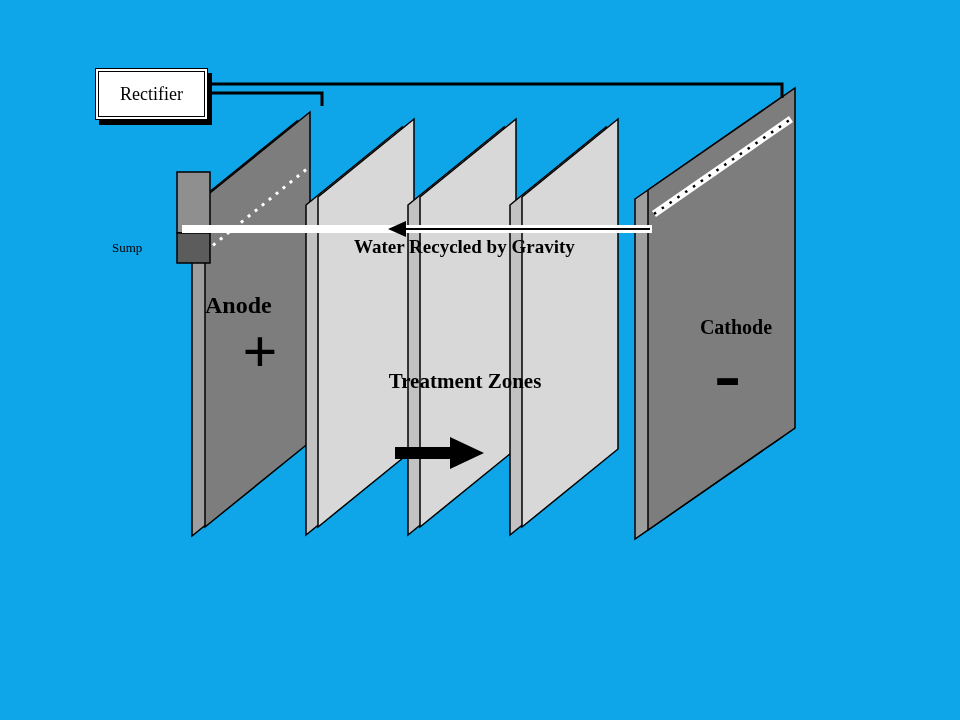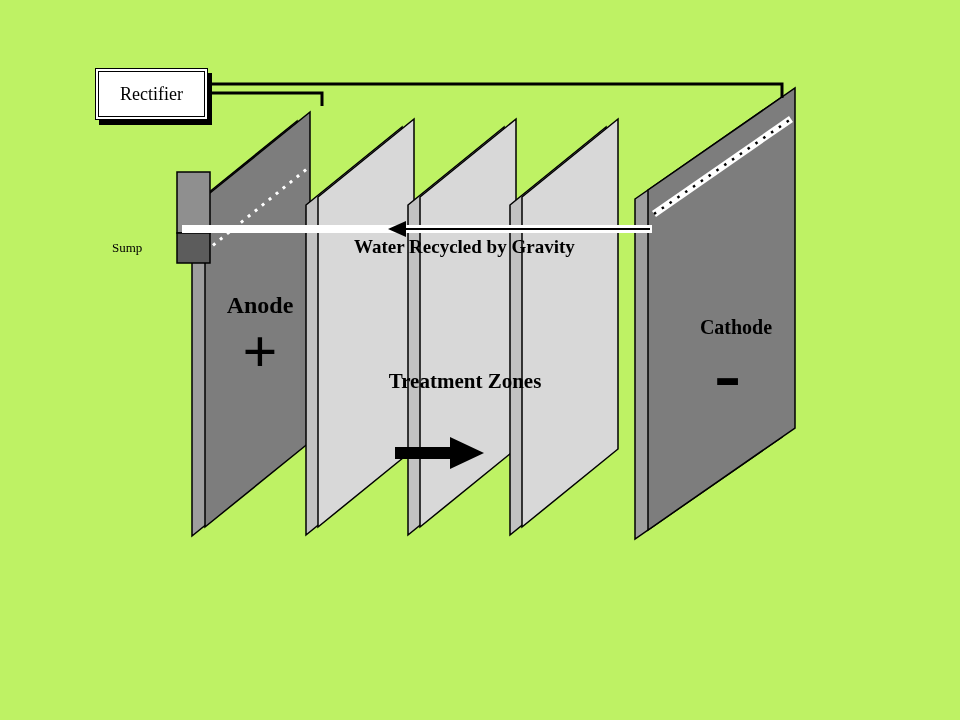--- a/index.html
+++ b/index.html
@@ -1,20 +1,20 @@
 <!DOCTYPE html>
 <html><head>
 <meta charset="utf-8">
 <style>
   html, body { margin: 0; padding: 0; background: #ffffff; }
   .stage {
     position: relative;
     width: 960px;
     height: 720px;
-    background: #bef264;
+    background: #0ea5e9;
     overflow: hidden;
     font-family: "Liberation Serif", "DejaVu Serif", serif;
     color: #000;
   }
   .stage svg { position: absolute; left: 0; top: 0; }
   .label { position: absolute; line-height: 1.1; white-space: nowrap; }
 
   .rectifier {
     position: absolute;
     left: 95px; top: 68px;
@@ -29,21 +29,21 @@
     width: 100%; height: 100%;
     border: 1px solid #000;
     box-sizing: border-box;
     display: flex; align-items: center; justify-content: center;
     font-size: 18px;
     background: #fff;
   }
 
   .sump-label     { left: 112px; top: 241px; font-size: 13px; }
   .recycle-label  { left: 335px; top: 237px; font-size: 19px; font-weight: bold; margin-left: 19px; }
-  .anode-label    { left: 205px; top: 292px; width: 110px; text-align: center;
+  .anode-label    { left: 205px; top: 292px; width: 110px; 
                     font-size: 24px; font-weight: bold; }
   .anode-symbol   { left: 205px; top: 320px; width: 110px; text-align: center;
                     font-size: 62px; line-height: 62px; font-weight: bold; }
   .cathode-label  { left: 665px; top: 316px; width: 142px; text-align: center;
                     font-size: 20px; font-weight: bold; }
   .cathode-symbol { left: 650px; top: 334px; width: 155px; text-align: center;
                     font-size: 80px; line-height: 80px; font-weight: bold; }
   .zones-label    { left: 340px; top: 370px; width: 250px; text-align: center;
                     font-size: 21px; font-weight: bold; }
 

